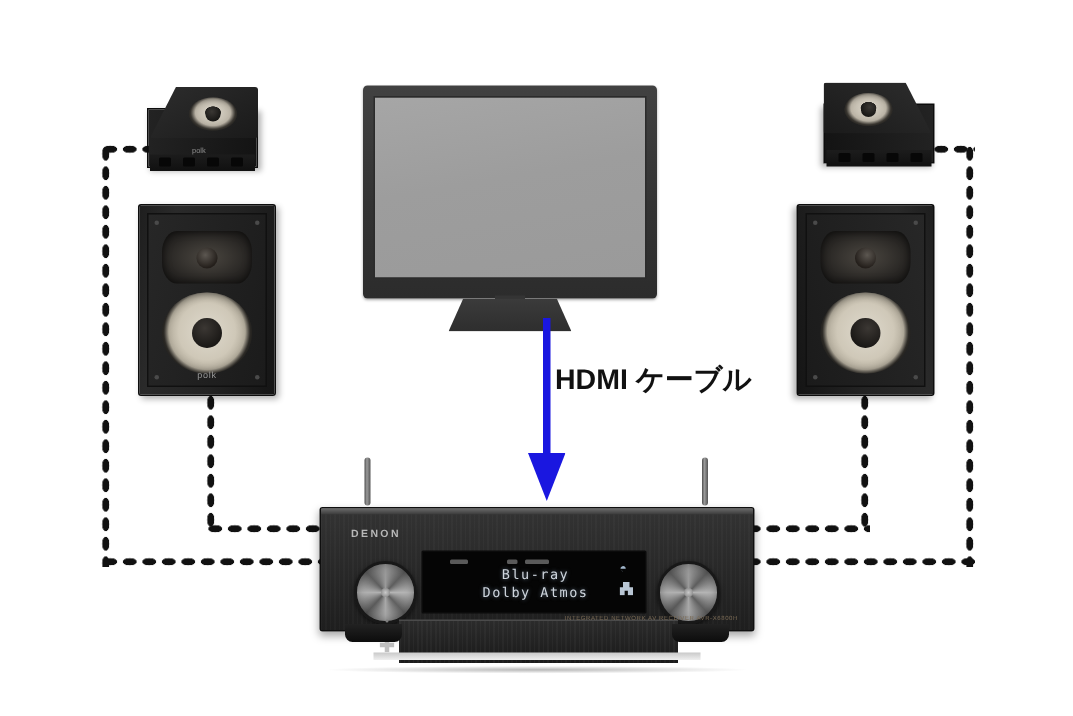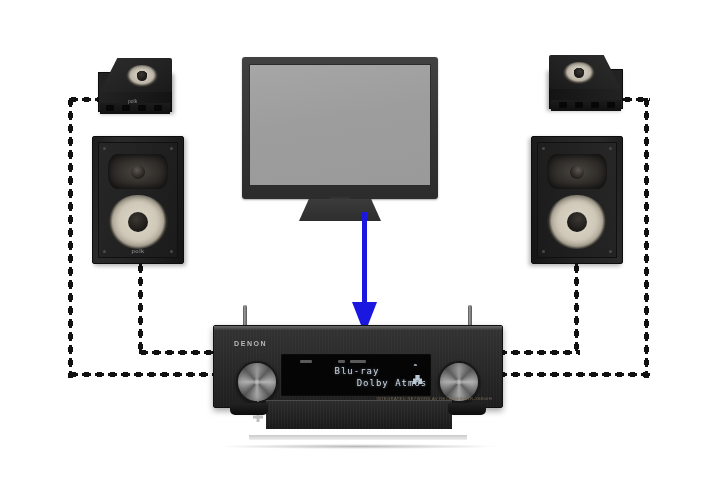--- a/index.html
+++ b/index.html
@@ -136,21 +136,21 @@
   }
   .at-port{position:absolute;width:8px;height:6px;bottom:3px;background:#070707;border-radius:1px;}
   .at-logo{position:absolute;left:30px;bottom:12px;font-size:5px;color:#8e8e8e;}
   .mirror{transform:scaleX(-1);}
 
   
   #avr{left:213px;top:305px;width:290px;height:145px;}
   .ant{position:absolute;width:4px;height:32px;
     background:linear-gradient(90deg,#4d4d4d,#9a9a9a 40%,#555);border-radius:2px;}
   #avr-body{
-    position:absolute;left:0;top:20px;width:290px;height:83px;
+    position:absolute;left:0;top:33px;width:290px;height:83px;
     background:
       linear-gradient(180deg,#444 0%,#3a3a3a 3%,#2d2d2d 10%,#272727 60%,#1c1c1c 100%);
     border:1px solid #0f0f0f;box-sizing:border-box;border-radius:2px;
     box-shadow:0 3px 6px rgba(0,0,0,.35);
   }
   #avr-body::before{
     content:"";position:absolute;left:0;top:0;right:0;height:4px;
     background:linear-gradient(180deg,#6a6a6a,#3a3a3a);
   }
   #avr-face{
@@ -172,21 +172,21 @@
     position:absolute;left:10px;top:4px;width:130px;height:5px;
   }
   .d-seg{position:absolute;height:3px;background:#5a5a5a;top:1px;border-radius:1px;}
   #avr-line1,#avr-line2{
     position:absolute;left:0;width:150px;text-align:center;
     font-family:"DejaVu Sans Mono","Liberation Mono",monospace;
     color:#cfd6de;font-size:9px;letter-spacing:1px;
     text-shadow:0 0 3px rgba(160,190,220,.55);
   }
   #avr-line1{top:11px;}
-  #avr-line2{top:23px;padding-left:35px;}
+  #avr-line2{top:23px;}
   .disp-icon{position:absolute;right:8px;width:9px;height:9px;}
   #icon-wifi{top:6px;color:#9fb4c9;font-size:8px;line-height:9px;}
   #icon-net{top:20px;background:#b9c6d4;clip-path:polygon(0 38%,26% 38%,26% 0,74% 0,74% 38%,100% 38%,100% 100%,62% 100%,62% 64%,38% 64%,38% 100%,0 100%);}
   .knob{
     position:absolute;width:42px;height:42px;border-radius:50%;
     background:
       conic-gradient(from 0deg,#9a9a9a,#5d5d5d 12%,#b4b4b4 25%,#606060 38%,#a8a8a8 50%,#5a5a5a 62%,#b0b0b0 75%,#5e5e5e 88%,#9a9a9a 100%);
     border:2px solid #181818;box-sizing:border-box;
     box-shadow:0 1px 3px rgba(0,0,0,.6),inset 0 0 6px rgba(0,0,0,.35);
   }
@@ -243,20 +243,21 @@
       <div id="tv-screen"></div>
     </div>
     <div id="tv-neck"></div>
     <div id="tv-stand"></div>
   </div>
 
   <div class="abs" id="hdmi-arrow">
     <div id="hdmi-shaft"></div>
     <div id="hdmi-head"></div>
   </div>
+  <div class="abs" id="hdmi-label">HDMI ケーブル</div>
 
   <div class="abs dot-h" style="left:67px;top:96px;width:45px;"></div>
   <div class="abs dot-v" style="left:67px;top:96px;height:282px;"></div>
   <div class="abs dot-h" style="left:67px;top:371px;width:152px;"></div>
 
   <div class="abs dot-v" style="left:137px;top:262px;height:90px;"></div>
   <div class="abs dot-h" style="left:137px;top:349px;width:82px;"></div>
 
   <div class="abs dot-h" style="left:608px;top:96px;width:42px;"></div>
   <div class="abs dot-v" style="left:643px;top:96px;height:282px;"></div>

